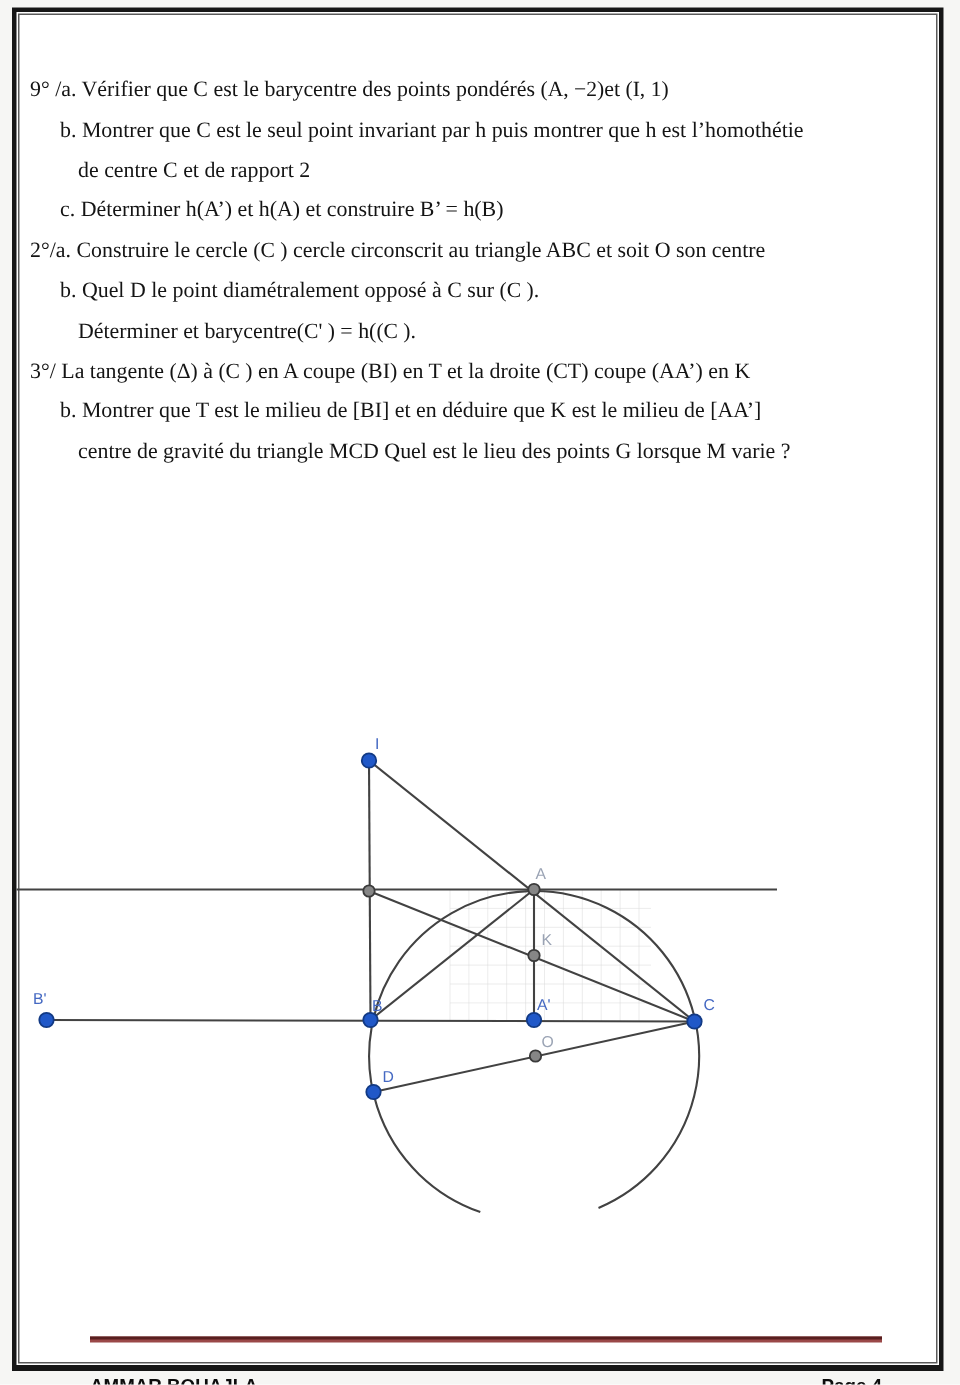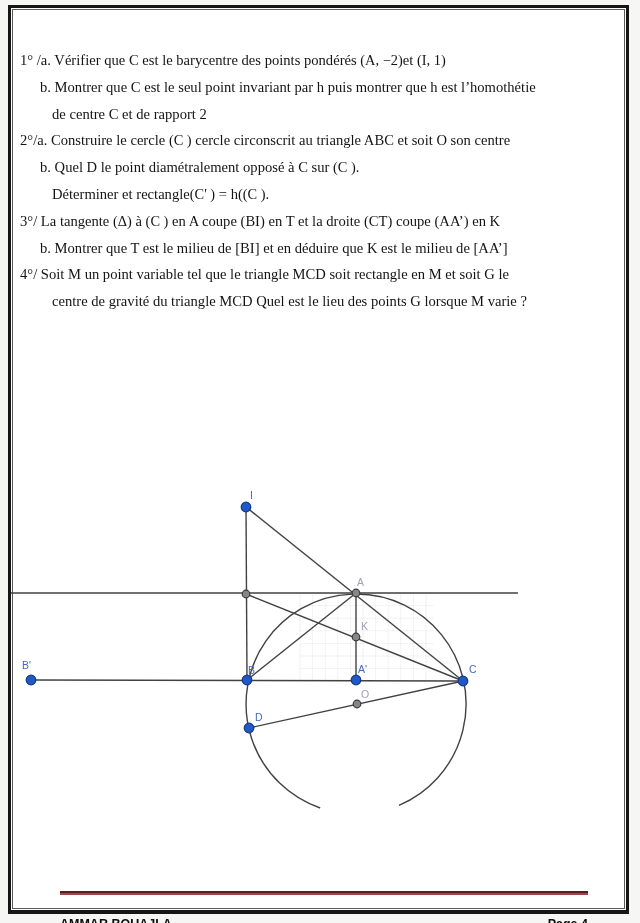--- a/index.html
+++ b/index.html
@@ -38,29 +38,29 @@
   }
 </style>
 </head>
 <body>
 
 <div class="page-frame">
   <div class="page-frame-inner"></div>
 </div>
 
 <div class="exercise" id="exercise">
-    <div class="ex-line ind0"><span class="seg-serif">1° /a. Vérifier que C est le barycentre des points pondérés </span><span class="seg-sans">(A, −2)</span><span class="seg-serif">et </span><span class="seg-sans">(I, 1)</span></div>
+    <div class="ex-line ind0"><span class="seg-serif">9° /a. Vérifier que C est le barycentre des points pondérés </span><span class="seg-sans">(A, −2)</span><span class="seg-serif">et </span><span class="seg-sans">(I, 1)</span></div>
     <div class="ex-line ind1"><span class="seg-serif">b. Montrer que C est le seul point invariant par h puis montrer que h est l’homothétie</span></div>
     <div class="ex-line ind2"><span class="seg-serif">de centre C et de rapport 2</span></div>
+    <div class="ex-line ind1"><span class="seg-serif">c. Déterminer h(A’) et h(A) et construire B’ = h(B)</span></div>
     <div class="ex-line ind0"><span class="seg-serif">2°/a. Construire le cercle </span><span class="seg-sans">(C )</span><span class="seg-serif"> cercle circonscrit au triangle ABC et soit O son centre</span></div>
     <div class="ex-line ind1"><span class="seg-serif">b. Quel D le point diamétralement opposé à C sur </span><span class="seg-sans">(C )</span><span class="seg-serif">.</span></div>
-    <div class="ex-line ind2"><span class="seg-serif">Déterminer et rectangle</span><span class="seg-sans">(C' )</span><span class="seg-serif"> = h(</span><span class="seg-sans">(C )</span><span class="seg-serif">.</span></div>
+    <div class="ex-line ind2"><span class="seg-serif">Déterminer et barycentre</span><span class="seg-sans">(C' )</span><span class="seg-serif"> = h(</span><span class="seg-sans">(C )</span><span class="seg-serif">.</span></div>
     <div class="ex-line ind0"><span class="seg-serif">3°/ La tangente </span><span class="seg-sans">(Δ)</span><span class="seg-serif"> à </span><span class="seg-sans">(C )</span><span class="seg-serif"> en A coupe (BI) en T et la droite (CT) coupe  (AA’) en K</span></div>
     <div class="ex-line ind1"><span class="seg-serif">b. Montrer que T est le milieu de [BI] et en déduire que K est le milieu de [AA’]</span></div>
-    <div class="ex-line ind0"><span class="seg-serif">4°/ Soit M un point variable tel que le triangle MCD soit rectangle en M et soit G le</span></div>
     <div class="ex-line ind2"><span class="seg-serif">centre de gravité du triangle MCD Quel est le lieu des points G lorsque M varie ?</span></div>
   </div>
 
 <svg class="figure-svg" id="figure" viewBox="0 480 640 355">
     <line x1="300" y1="593" x2="300" y2="681" stroke="#d8d8d8" stroke-width="0.6" opacity="0.55"></line>
     <line x1="312.6" y1="593" x2="312.6" y2="681" stroke="#d8d8d8" stroke-width="0.6" opacity="0.55"></line>
     <line x1="325.20000000000005" y1="593" x2="325.20000000000005" y2="681" stroke="#d8d8d8" stroke-width="0.6" opacity="0.55"></line>
     <line x1="337.80000000000007" y1="593" x2="337.80000000000007" y2="681" stroke="#d8d8d8" stroke-width="0.6" opacity="0.55"></line>
     <line x1="350.4000000000001" y1="593" x2="350.4000000000001" y2="681" stroke="#d8d8d8" stroke-width="0.6" opacity="0.55"></line>
     <line x1="363.0000000000001" y1="593" x2="363.0000000000001" y2="681" stroke="#d8d8d8" stroke-width="0.6" opacity="0.55"></line>

